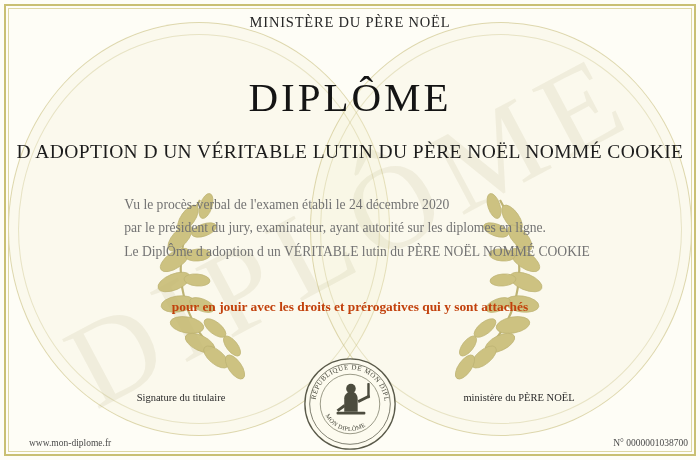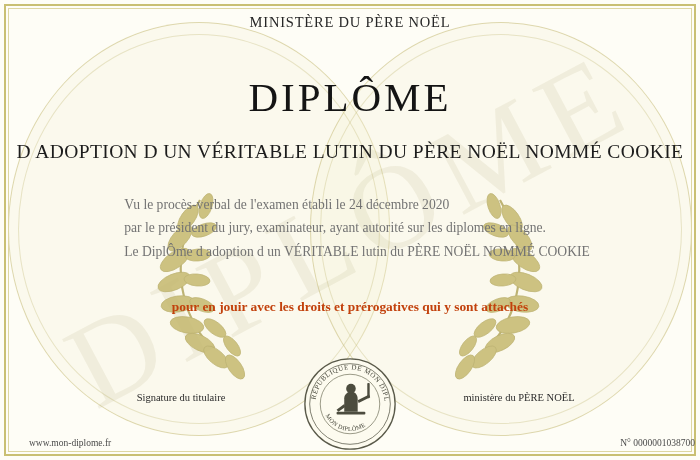--- a/index.html
+++ b/index.html
@@ -165,21 +165,21 @@
   .footer-left {
     position: absolute;
     left: 18px;
     bottom: 12px;
     font-size: 9.5px;
     color: #4a4a4a;
     margin-left: 11px;
   }
   .footer-right {
     position: absolute;
-    right: 5px;
+    right: 12px;
     bottom: 12px;
     font-size: 9.5px;
     color: #4a4a4a;
   }
 </style>
 </head>
 <body>
 
 <div id="page">
 

